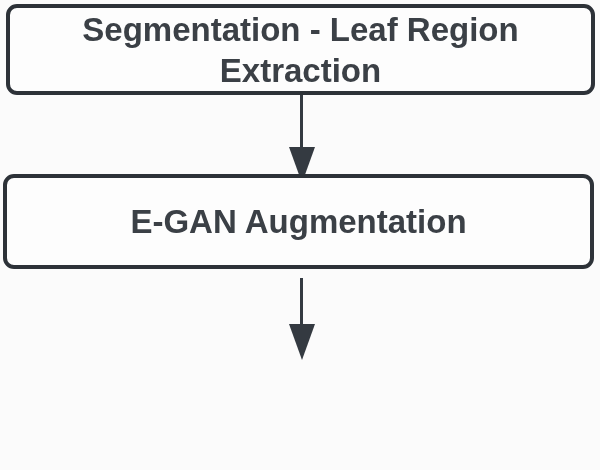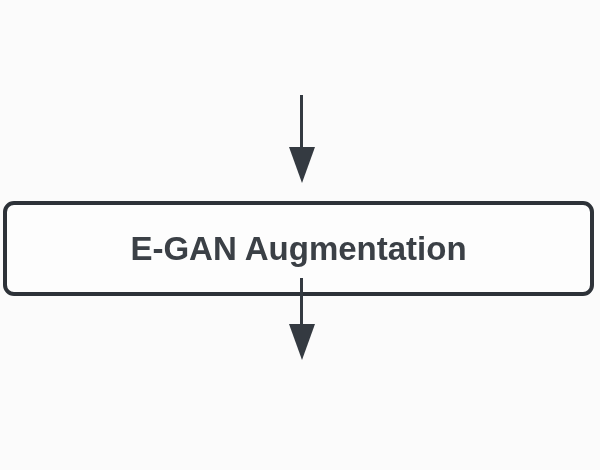--- a/index.html
+++ b/index.html
@@ -28,21 +28,21 @@
     text-align: center;
     padding: 0 12px;
   }
   .flow-node .label {
     font-weight: bold;
     font-size: 33px;
     line-height: 41px;
     color: #3b4046;
   }
   .node-1 { left: 6px;  top: 4px;   width: 589px; height: 91px;  }
-  .node-2 { left: 3px;  top: 201px; width: 591px; height: 95px;  }
+  .node-2 { left: 3px;  top: 174px; width: 591px; height: 95px;  }
   .node-3 { left: 2px;  top: 360px; width: 595px; height: 103px; }
 
   .flow-arrow {
     position: absolute;
     width: 27px;
     display: flex;
     flex-direction: column;
     align-items: center;
   }
   .arrow-1 { left: 288px; top: 95px;  height: 88px; }
@@ -58,20 +58,23 @@
     border-left: 13px solid transparent;
     border-right: 13px solid transparent;
     border-top: 36px solid #343a41;
   }
 </style>
 </head>
 <body>
 
 <div class="canvas">
 
+  <div class="flow-node node-1">
+    <span class="label">Segmentation - Leaf Region Extraction</span>
+  </div>
 
   <div class="flow-arrow arrow-1">
     <div class="shaft"></div>
     <div class="head"></div>
   </div>
 
   <div class="flow-node node-2">
     <span class="label">E-GAN Augmentation</span>
   </div>
 

